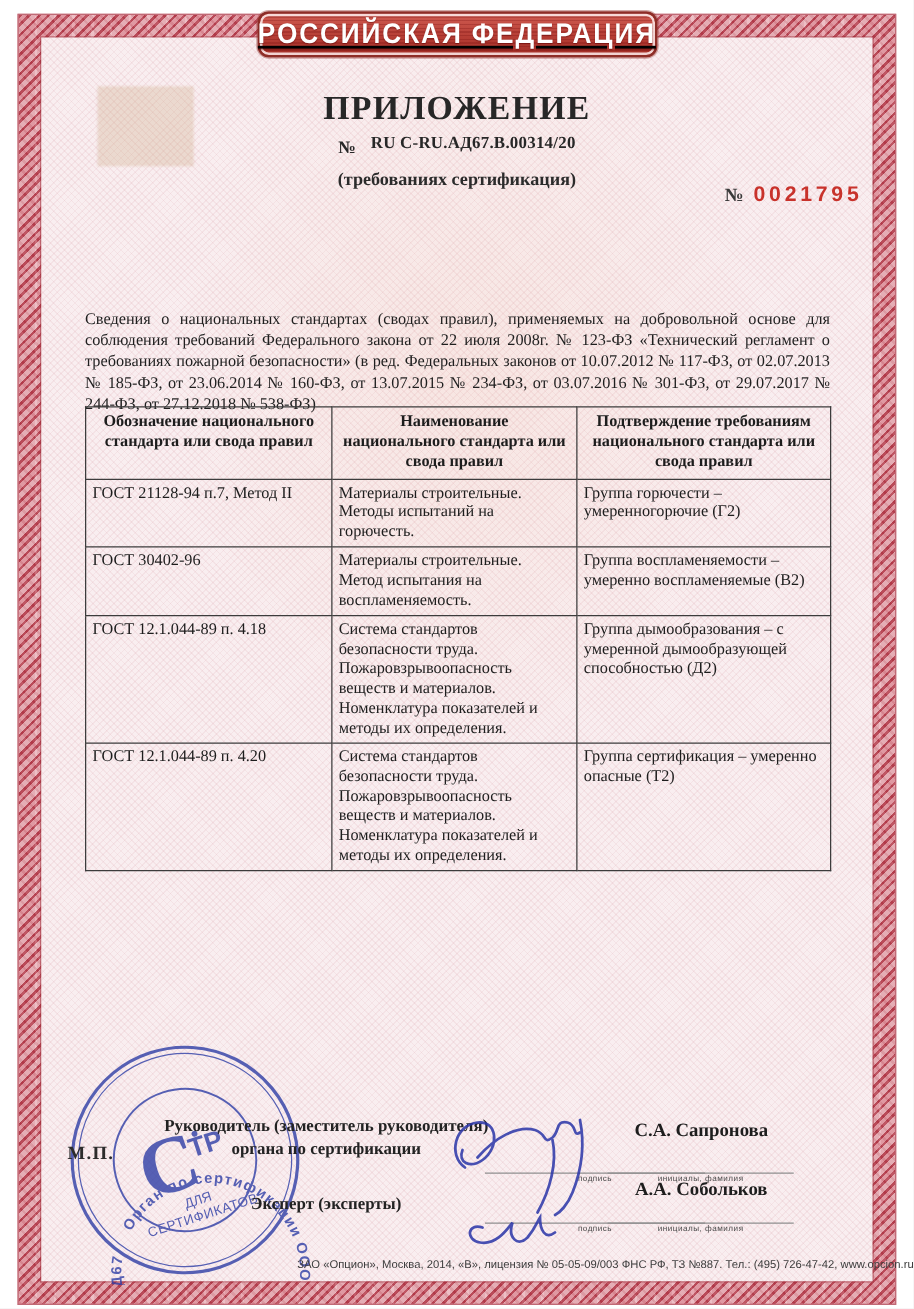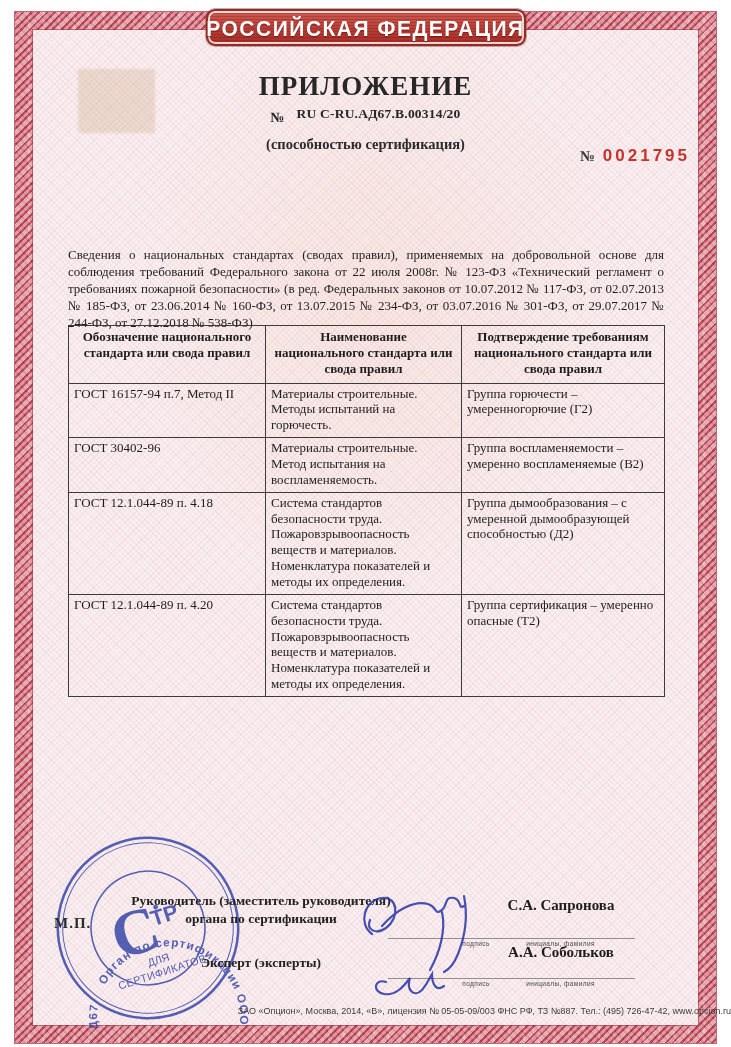--- a/index.html
+++ b/index.html
@@ -29,21 +29,21 @@
   }
   
   .plaque {
     position:absolute; top:9px; left:50%; transform:translateX(-50%);
     width:320px; height:37px; border-radius:9px;
     border:2px solid #8e2d27;
     background-image:
       repeating-linear-gradient(0deg, rgba(120,15,15,.28) 0 1px, transparent 1px 3px),
       linear-gradient(180deg,#d05c52 0%, #b63e35 55%, #a53028 100%);
     box-shadow: inset 0 0 0 2px rgba(255,240,240,.85), 0 0 0 1px rgba(142,45,39,.4);
-    display:flex; align-items:center; justify-content:center;
+    display:flex; align-items:center; justify-content:center;text-decoration:underline;
   }
   .plaque span {
     font-family:"Liberation Sans", sans-serif; font-weight:bold; font-size:21px;
     letter-spacing:1.5px; color:#fff; text-shadow:0 1px 1px rgba(90,0,0,.55);
     transform:scaleY(1.08); white-space:nowrap;
   }
   
   .tan-box { position:absolute; left:78px; top:69px; width:77px; height:64px;
     background:rgba(198,158,112,.26); filter:blur(1px); }
   .title-main {
@@ -133,21 +133,21 @@
     <span>РОССИЙСКАЯ ФЕДЕРАЦИЯ</span>
   </div>
 
   <div class="title-main">ПРИЛОЖЕНИЕ</div>
 
   <div class="subtitle-row">
     <span class="nsign">№</span>
     <span class="certno">RU C-RU.АД67.В.00314/20</span>
   </div>
 
-  <div class="cert-type">(способностью сертификация)</div>
+  <div class="cert-type">(требованиях сертификация)</div>
 
   <div class="serial">
     <span class="sign">№</span>
     <span class="digits">0021795</span>
   </div>
 
   <div class="intro">Сведения о национальных стандартах (сводах правил), применяемых на добровольной основе для соблюдения требований Федерального закона от 22 июля 2008г. № 123-ФЗ «Технический регламент о требованиях пожарной безопасности» (в ред. Федеральных законов от 10.07.2012 № 117-ФЗ, от 02.07.2013 № 185-ФЗ, от 23.06.2014 № 160-ФЗ, от 13.07.2015 № 234-ФЗ, от 03.07.2016 № 301-ФЗ, от 29.07.2017 № 244-ФЗ, от 27.12.2018 № 538-ФЗ)</div>
 
   <table class="std">
     <colgroup>
@@ -157,21 +157,21 @@
       </colgroup>
     <thead>
       <tr>
         <th>Обозначение национального стандарта или свода правил</th>
         <th>Наименование национального стандарта или свода правил</th>
         <th>Подтверждение требованиям национального стандарта или свода правил</th>
       </tr>
     </thead>
     <tbody>
       <tr>
-        <td class="r12">ГОСТ 16157-94 п.7, Метод II</td>
+        <td class="r12">ГОСТ 21128-94 п.7, Метод II</td>
         <td class="r12">Материалы строительные. Методы испытаний на горючесть.</td>
         <td class="r12">Группа горючести – умеренногорючие (Г2)</td>
       </tr>
       <tr>
         <td class="r12">ГОСТ 30402-96</td>
         <td class="r12">Материалы строительные. Метод испытания на воспламеняемость.</td>
         <td class="r12">Группа воспламеняемости – умеренно воспламеняемые (В2)</td>
       </tr>
       <tr>
         <td class="r34">ГОСТ 12.1.044-89 п. 4.18</td>

